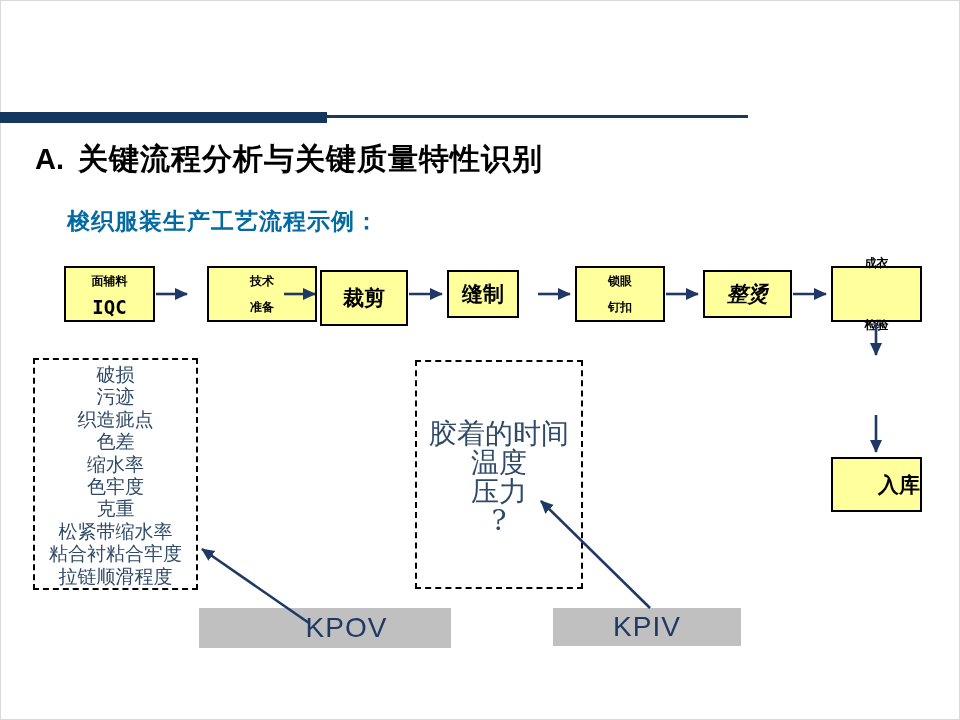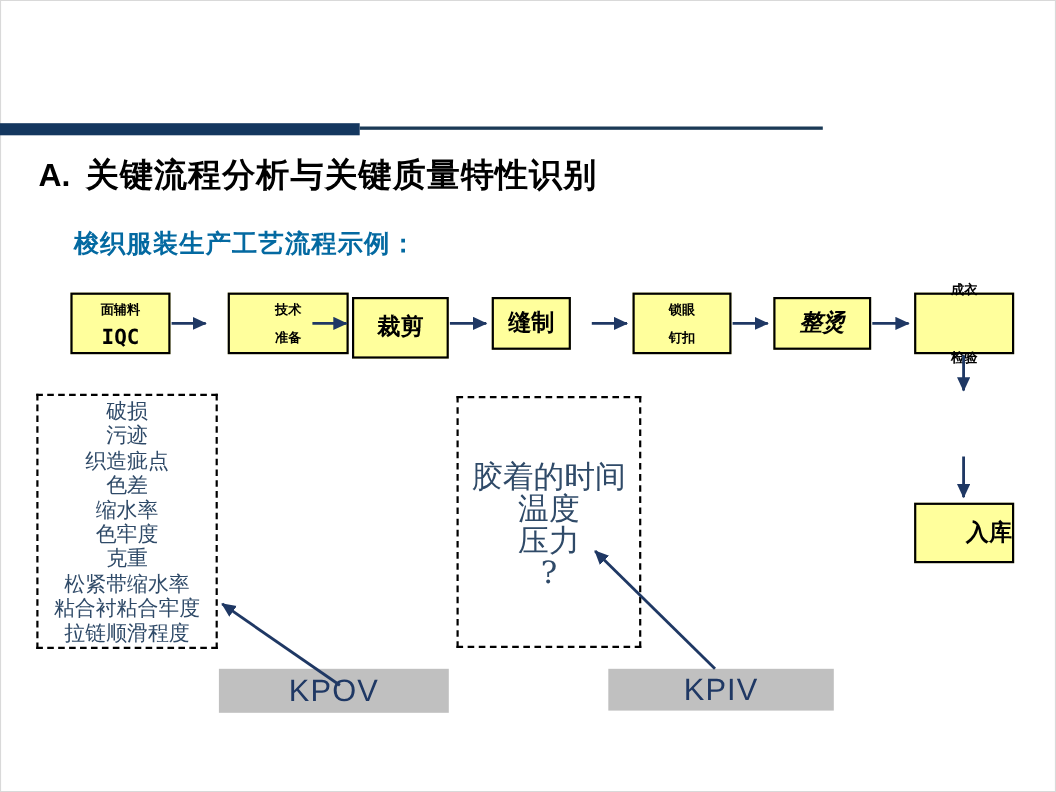--- a/index.html
+++ b/index.html
@@ -38,22 +38,22 @@
   .dash-box.kpov-box .li{font-size:19px;line-height:22.4px;white-space:nowrap;}
   .dash-box.kpiv-box{left:415px;top:360px;width:168px;height:229px;padding-top:57px;}
   .dash-box.kpiv-box .li{font-size:28px;line-height:29px;text-align:right;}
 
   
   .gray-label{
     position:absolute;background:#C0C0C0;color:#1F3864;
     display:flex;align-items:center;justify-content:center;
     font-size:28px;letter-spacing:1px;font-family:"Liberation Sans",sans-serif;
   }
-  .gray-label.kpov{left:199px;top:608px;width:209px;height:40px;}
-  .gray-label.kpiv{left:553px;top:608px;width:205px;height:38px;}
+  .gray-label.kpov{left:199px;top:608px;width:209px;height:40px;padding-left:43px;}
+  .gray-label.kpiv{left:553px;top:608px;width:188px;height:38px;}
 
   
   .arrows{position:absolute;left:0;top:0;width:960px;height:720px;pointer-events:none;}
 </style>
 </head>
 <body>
 
 <div class="slide">
 
   <div class="bar-thick"></div>

